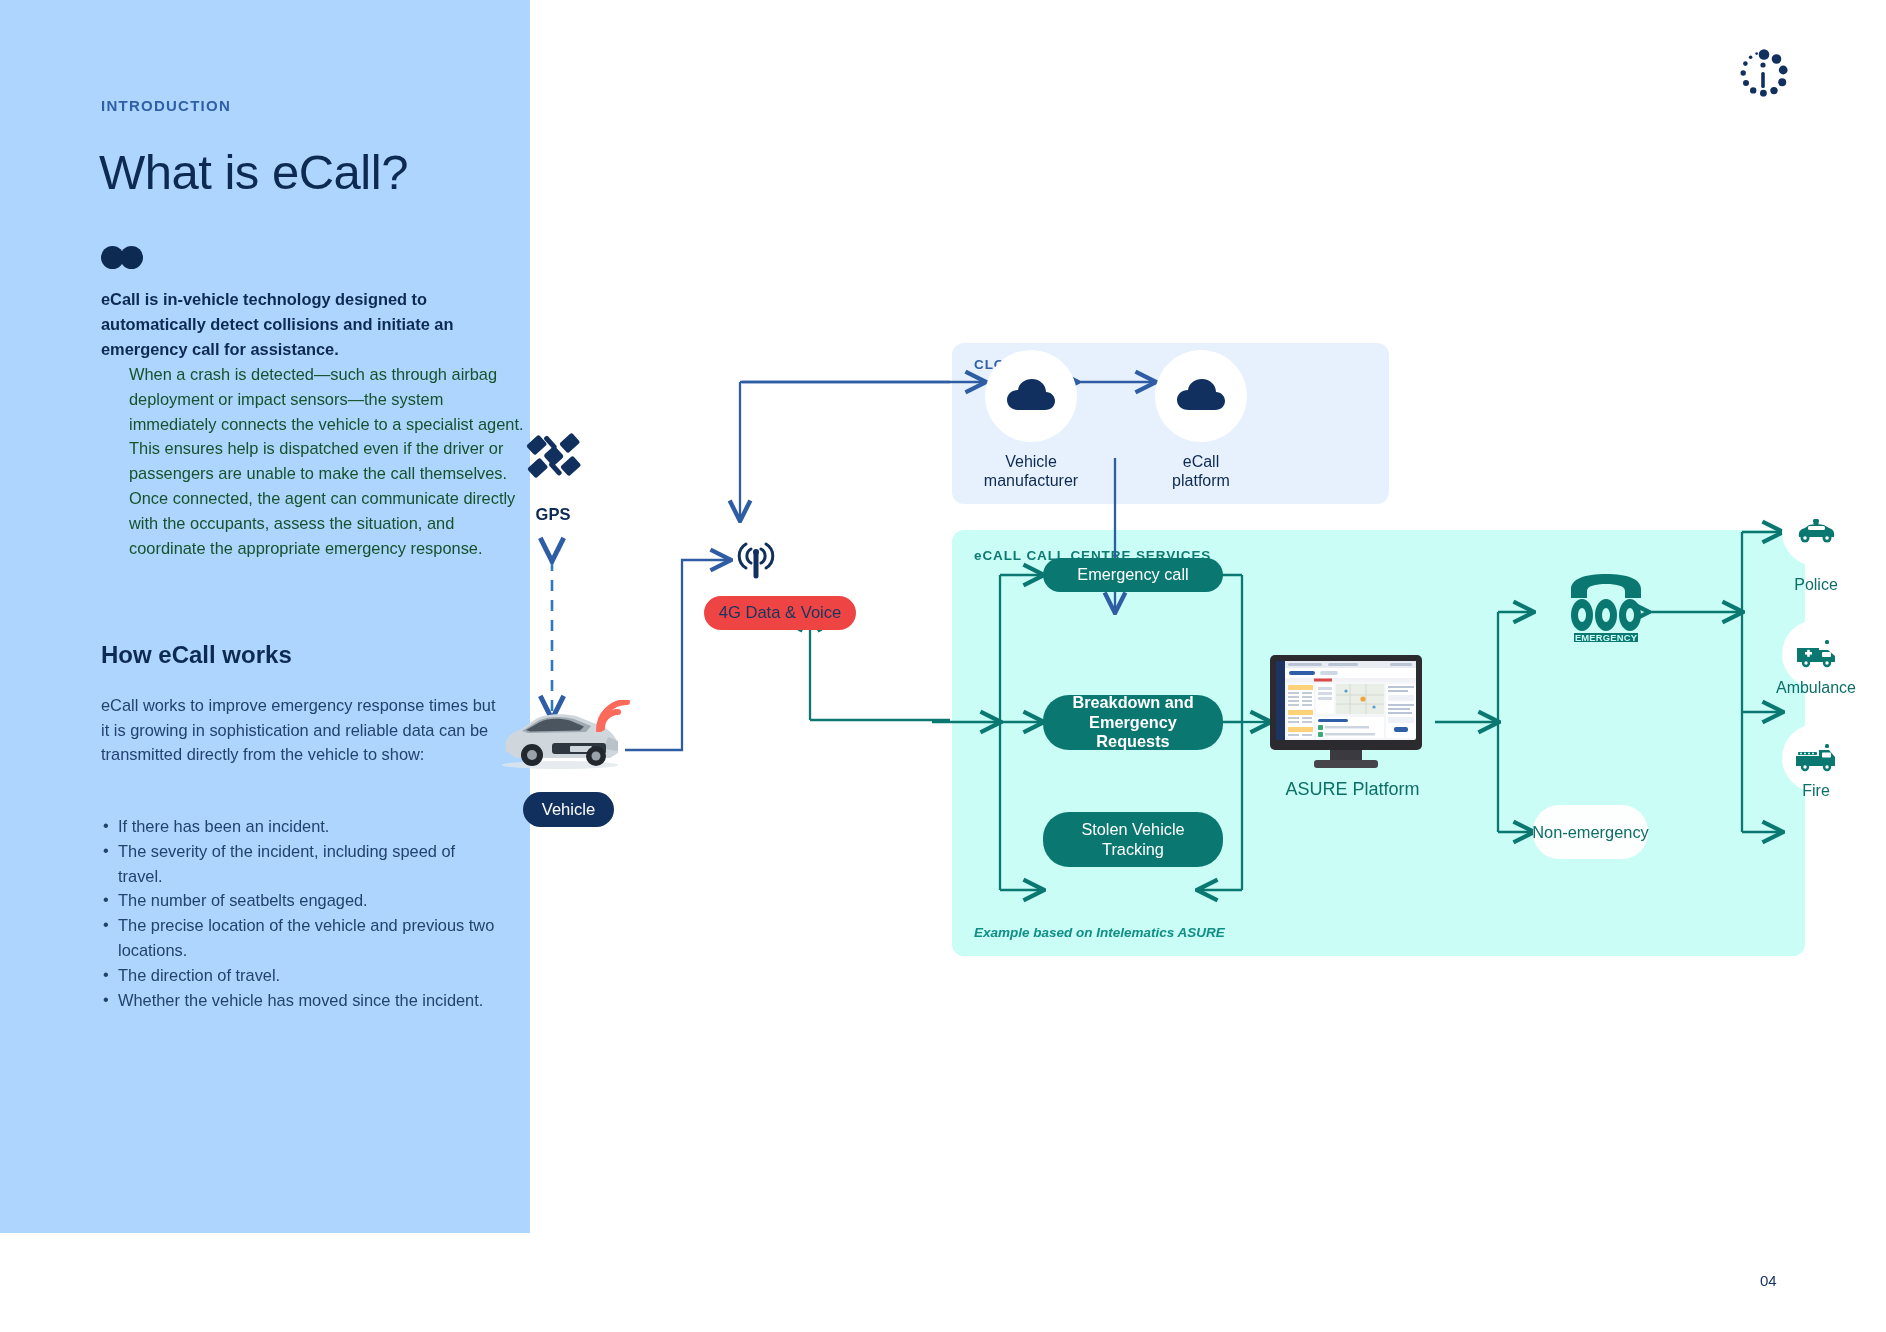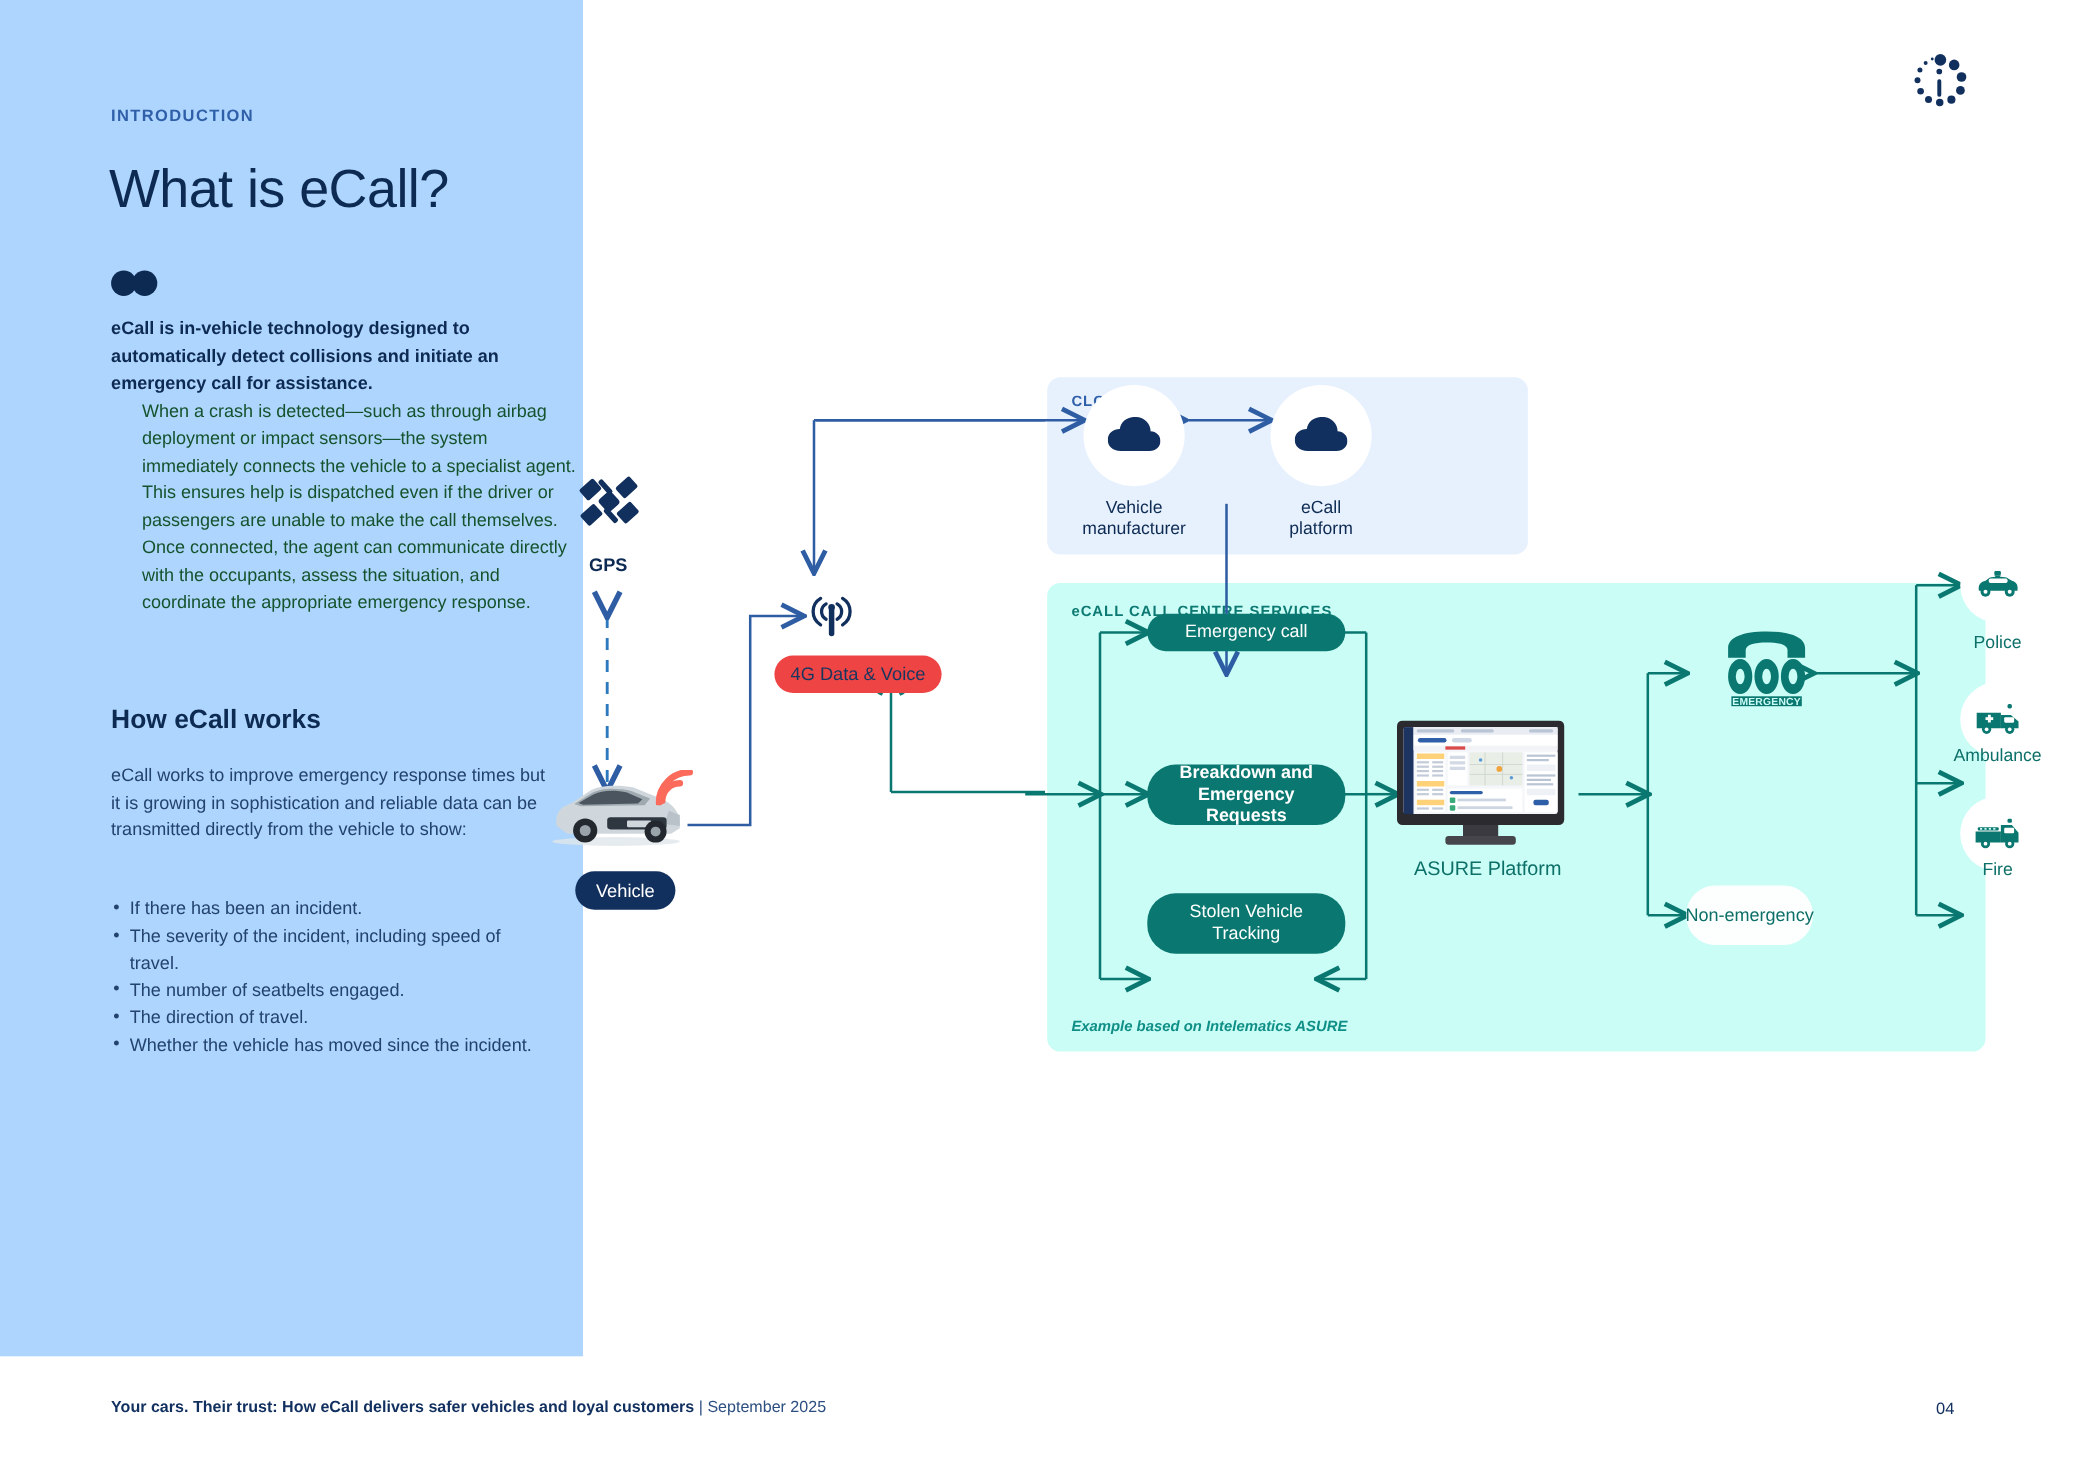--- a/index.html
+++ b/index.html
@@ -80,20 +80,21 @@
         <i></i>
       </div>
     <div class="lead">eCall is  in-vehicle technology designed to automatically detect collisions and initiate an emergency call for assistance.</div>
     <div class="body1">When a crash is detected—such as through airbag deployment or impact sensors—the system immediately connects the vehicle to a specialist agent. This ensures help is dispatched even if the driver or passengers are unable to make the call themselves. Once connected, the agent can communicate directly with the occupants, assess the situation, and coordinate the appropriate emergency response.</div>
     <div class="h2">How eCall works</div>
     <div class="body2">eCall works to improve emergency response times but it is growing in sophistication and reliable data can be transmitted directly from the vehicle to show:</div>
     <div class="bullets">
       <div class="li">If there has been an incident.</div>
       <div class="li">The severity of the incident, including speed of travel.</div>
       <div class="li">The number of seatbelts engaged.</div>
+      <div class="li">The precise location of the vehicle and previous two locations.</div>
       <div class="li">The direction of travel.</div>
       <div class="li">Whether the vehicle has moved since the incident.</div>
     </div>
   </div>
 
   <div class="logo">
     <svg width="52" height="52" viewBox="0 0 52 52">
       <g fill="#12305e">
         <circle cx="26" cy="6.5" r="5.3"></circle>
         <circle cx="38.5" cy="11" r="4.8"></circle>
@@ -106,23 +107,20 @@
         <circle cx="5.2" cy="25" r="2.7"></circle>
         <circle cx="7.4" cy="15.6" r="2.3"></circle>
         <circle cx="12.6" cy="9.2" r="1.8"></circle>
         <circle cx="18.6" cy="5.6" r="1.3"></circle>
         <circle cx="25" cy="17" r="2.6"></circle>
         <rect x="23.2" y="24" width="3.6" height="16" rx="1.6"></rect>
       </g>
     </svg>
   </div>
 
-  <div class="footer">
-    <b>Your cars. Their trust: How eCall delivers safer vehicles and loyal customers</b><span> | September 2025</span>
-  </div>
   <div class="pageno">04</div>
 
   <div class="diagram">
 
     <div class="panel panel-cloud"></div>
     <div class="panel panel-centre"></div>
     <div class="panel-label lbl-cloud">CLOUD</div>
     <div class="panel-label lbl-centre">eCALL CALL CENTRE SERVICES</div>
     <div class="caption">Example based on Intelematics ASURE</div>
 

